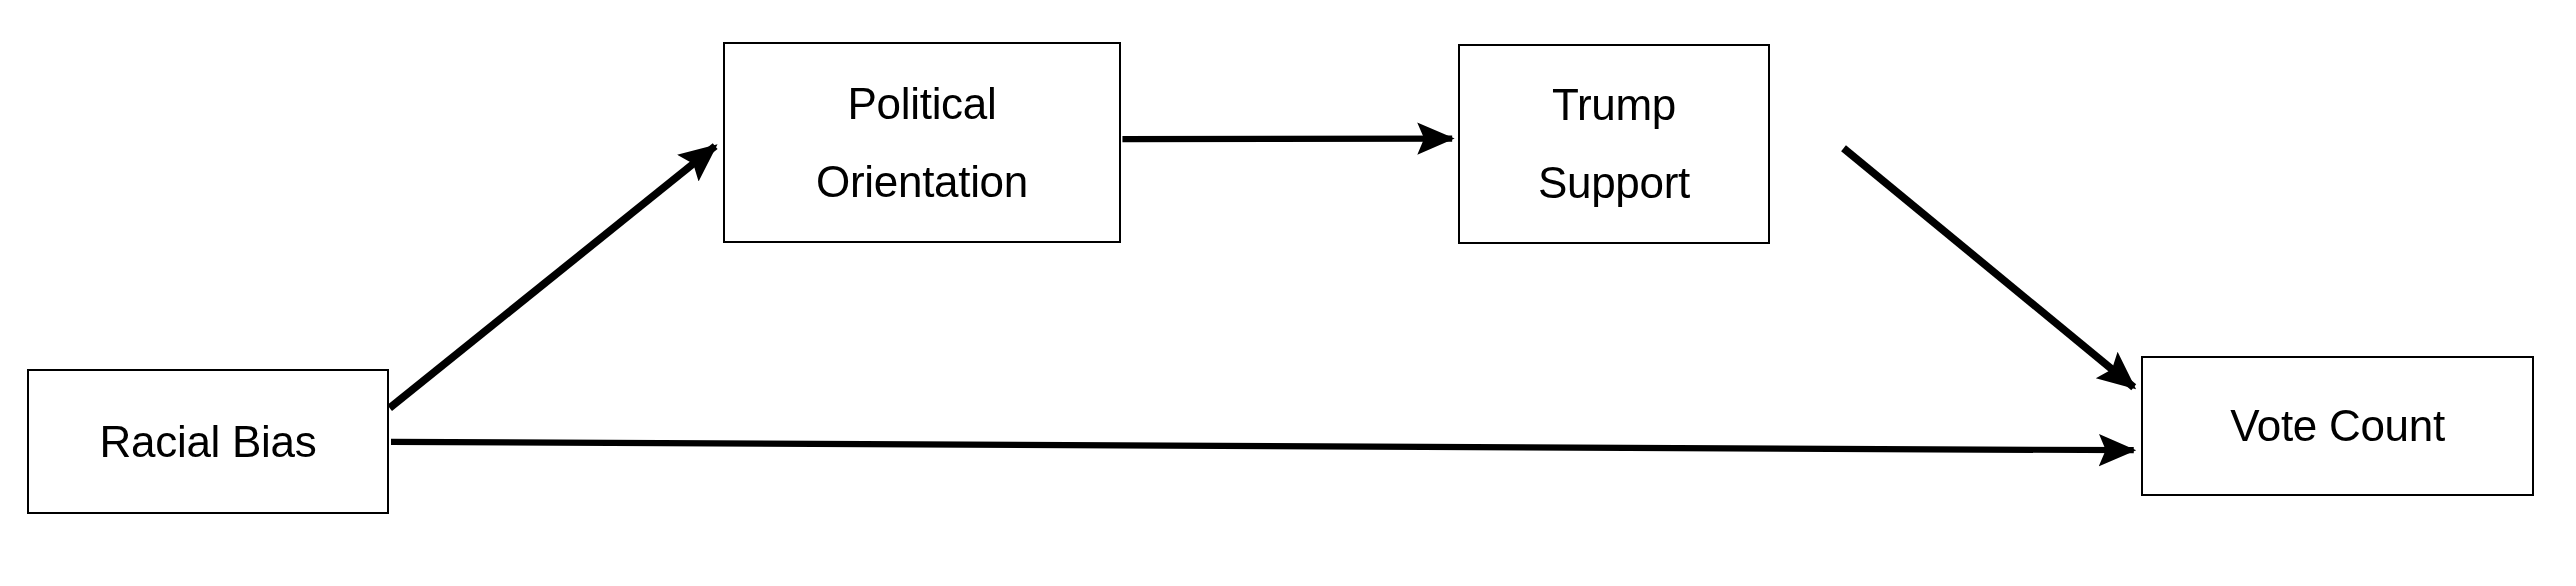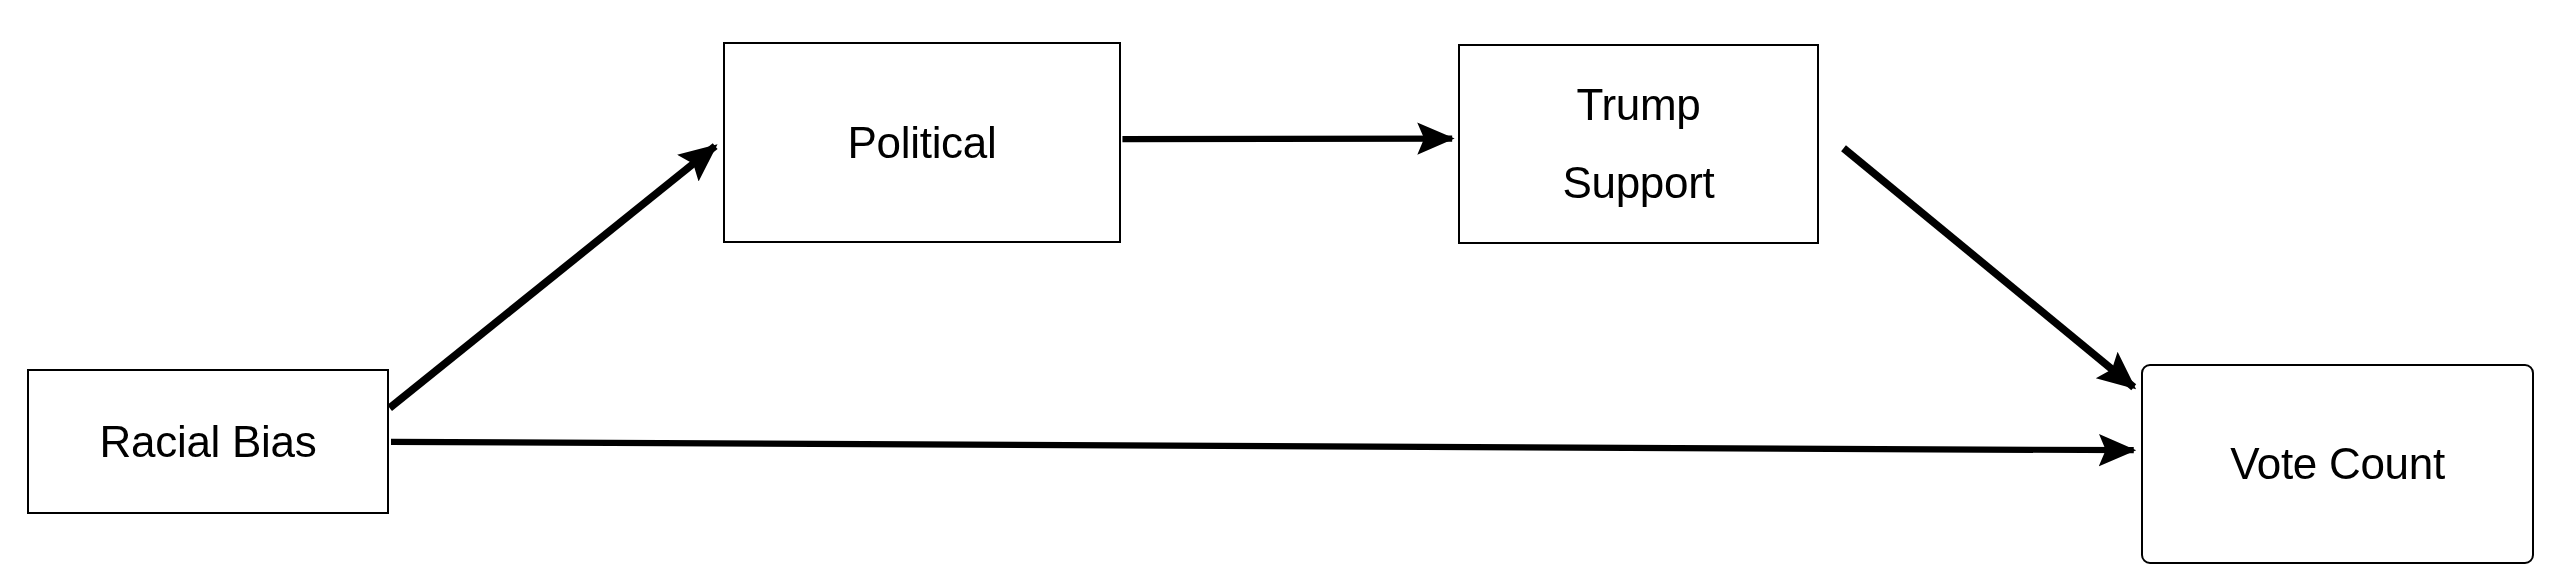--- a/index.html
+++ b/index.html
@@ -75,25 +75,26 @@
 
     <line x1="564" y1="638" x2="3080" y2="650" stroke="#000000" stroke-width="9" marker-end="url(#arrow-d)"></line>
   </svg>
 
   <div class="node-box" style="left:27px; top:369px; width:362px; height:145px;">
     <span class="node-line">Racial Bias</span>
   </div>
 
   <div class="node-box" style="left:723px; top:42px; width:398px; height:201px;">
     <span class="node-line">Political</span>
+    <span class="node-line">Orientation</span>
   </div>
 
-  <div class="node-box" style="left:1458px; top:44px; width:361px; height:200px;">
+  <div class="node-box" style="left:1458px; top:44px; width:312px; height:200px;">
     <span class="node-line">Trump</span>
     <span class="node-line">Support</span>
   </div>
 
-  <div class="node-box" style="left:2141px; top:364px; width:393px; height:200px;border-radius:9px;">
+  <div class="node-box" style="left:2141px; top:356px; width:393px; height:140px;">
     <span class="node-line">Vote Count</span>
   </div>
 
 </div>
 
 
 </body></html>

